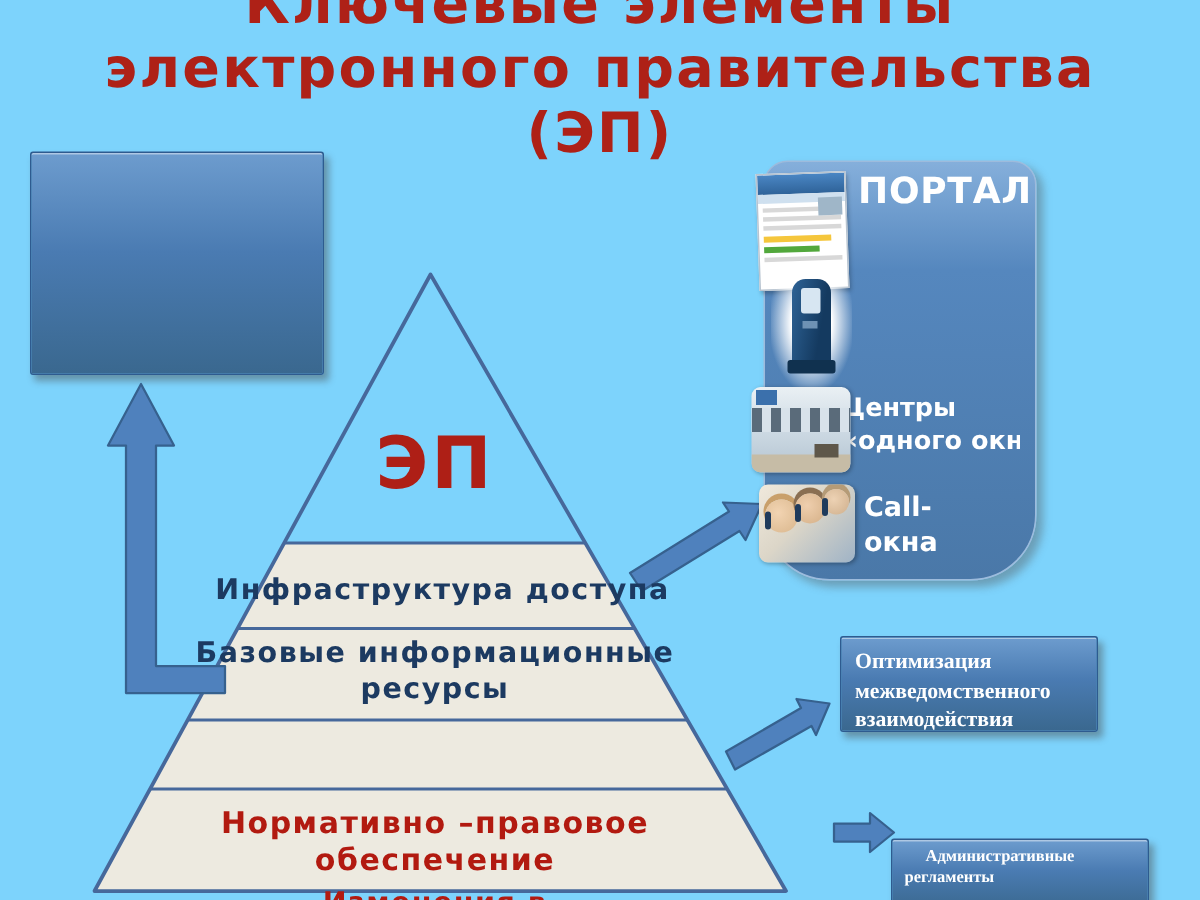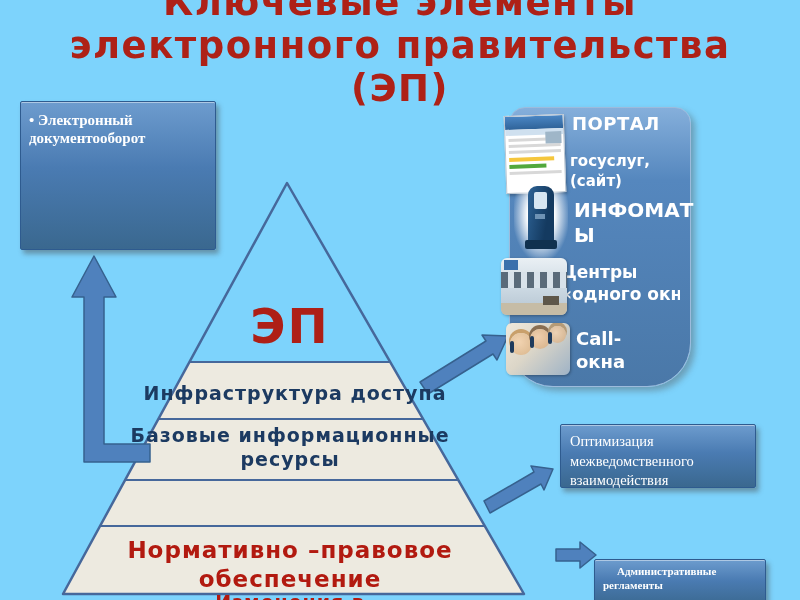--- a/index.html
+++ b/index.html
@@ -19,47 +19,47 @@
   
   .blue-box{
     position:absolute; box-sizing:border-box;
     background:linear-gradient(180deg,#6D9CCE 0%,#4A7BB2 45%,#3A688F 100%);
     border:1px solid #2E5B8F; border-radius:2px;
     box-shadow:3px 4px 5px rgba(70,70,70,.45), inset 0 1px 0 rgba(255,255,255,.45);
     color:#ffffff; font-family:"Liberation Serif", serif;
   }
   #left-box{ left:20px; top:101px; width:196px; height:149px; padding:9px 8px 4px 8px;}
   #left-box .bullet{ font-size:15px; font-weight:600; line-height:1.2; margin-bottom:7px;}
-  #opt-box{ left:560px; top:424px; width:196px; height:64px; padding:7px 9px;
-            font-size:14.5px; font-weight:400; line-height:1.35;}
+  #opt-box{ left:560px; top:424px; width:172px; height:64px; padding:7px 9px;
+            font-size:14.5px; font-weight:700; line-height:1.35;}
   #admin-box{ left:594px; top:542px; width:172px; height:48px; padding:5px 8px;
               font-size:11px; font-weight:600; line-height:1.25; text-indent:14px;margin-top:17px;}
 
   
   #diagram{ position:absolute; left:0; top:0; z-index:1;}
 
   
   .pyr-label{ position:absolute; z-index:2; text-align:center; font-weight:bold; letter-spacing:1px;}
-  #ep-label{ left:200px; top:281px; width:180px; font-size:48px; letter-spacing:2px; color:#AE1F16;margin-top:17px;}
+  #ep-label{ left:200px; top:281px; width:180px; font-size:48px; letter-spacing:2px; color:#AE1F16;}
   #layer1-label{ left:130px; top:382px; width:330px; font-size:19px; color:#1C3A61;}
   #layer2-label{ left:110px; top:424px; width:360px; font-size:19px; line-height:1.25; color:#1C3A61;}
   #layer3-label{ left:140px; top:485px; width:300px; font-size:19px; color:#148014;}
-  #layer4-label{ left:110px; top:536px; width:360px; font-size:23px; line-height:1.25; color:#B21A10;}
+  #layer4-label{ left:110px; top:536px; width:360px; font-size:20px; line-height:1.25; color:#B21A10;}
   #bottom-caption{ left:110px; top:591px; width:360px; font-size:19px; color:#B21A10;}
 
   
   #right-panel{
     position:absolute; left:509px; top:107px; width:180px; height:278px; z-index:2;
     background:linear-gradient(180deg,#85AFDB 0%,#5587BE 26%,#4A78A8 100%);
     border:1px solid #9DBBDC;
     border-radius:16px 16px 44px 44px;
     box-shadow:4px 4px 6px rgba(80,80,80,.4);
   }
   #right-panel .panel-text{ position:absolute; color:#fff; font-weight:bold; z-index:3;}
-  #portal-title{ left:62px; top:5px; font-size:18px; color:#17375D; letter-spacing:.5px;}
+  #portal-title{ left:62px; top:5px; font-size:24px; color:#17375D; letter-spacing:.5px;}
   #portal-sub{ left:60px; top:43px; font-size:15px; font-weight:normal; line-height:1.35;}
   #infomat-label{ left:64px; top:90px; font-size:20px; line-height:1.25;}
   #centers-clip{ position:absolute; left:51px; top:153px; width:119px; height:50px; overflow:hidden;}
   #centers-label{ position:static !important; width:200px; font-size:17px; line-height:1.3; color:#fff; font-weight:bold;}
   #call-label{ left:66px; top:220px; font-size:18px; line-height:1.25;}
 
   
   .photo{ position:absolute; z-index:2;}
   #portal-img{ left:-5px; top:7px; width:58px; height:76px; background:#fff;
     border:1px solid #B8C4D0; transform:rotate(-2deg); box-shadow:1px 2px 3px rgba(0,0,0,.25); overflow:hidden;}
@@ -126,49 +126,44 @@
 
   <div id="ep-label" class="pyr-label">ЭП</div>
   <div id="layer1-label" class="pyr-label">Инфраструктура доступа</div>
   <div id="layer2-label" class="pyr-label pre">Базовые информационные
 ресурсы</div>
   <div id="layer4-label" class="pyr-label pre">Нормативно –правовое
 обеспечение</div>
   <div id="bottom-caption" class="pyr-label">Изменения в законодательство</div>
 
   <div id="left-box" class="blue-box">
-    <div class="bullet">• Электронный документооборот</div>
   </div>
 
   <div id="right-panel">
 
     <div id="portal-img" class="photo">
       <div class="p-head"></div>
       <div class="p-nav"></div>
       <div class="p-thumb"></div>
       <div class="p-line"></div>
       <div class="p-line"></div>
       <div class="p-line"></div>
       <div class="p-bar-y"></div>
       <div class="p-bar-g"></div>
       <div class="p-line"></div>
     </div>
     <div id="portal-title" class="panel-text">ПОРТАЛ</div>
-    <div id="portal-sub" class="panel-text pre">госуслуг,
-(сайт)</div>
 
     <div id="infomat-img" class="photo">
       <div class="kiosk">
         <div class="k-screen"></div>
         <div class="k-pad"></div>
       </div>
       <div class="k-base"></div>
     </div>
-    <div id="infomat-label" class="panel-text pre">ИНФОМАТ
-Ы</div>
 
     <div id="centers-img" class="photo">
       <div class="booths"></div>
       <div class="sign"></div>
       <div class="counter"></div>
       <div class="desk"></div>
     </div>
     <div id="centers-clip">
       <div id="centers-label" class="panel-text pre">Центры
 «одного окна»</div>

